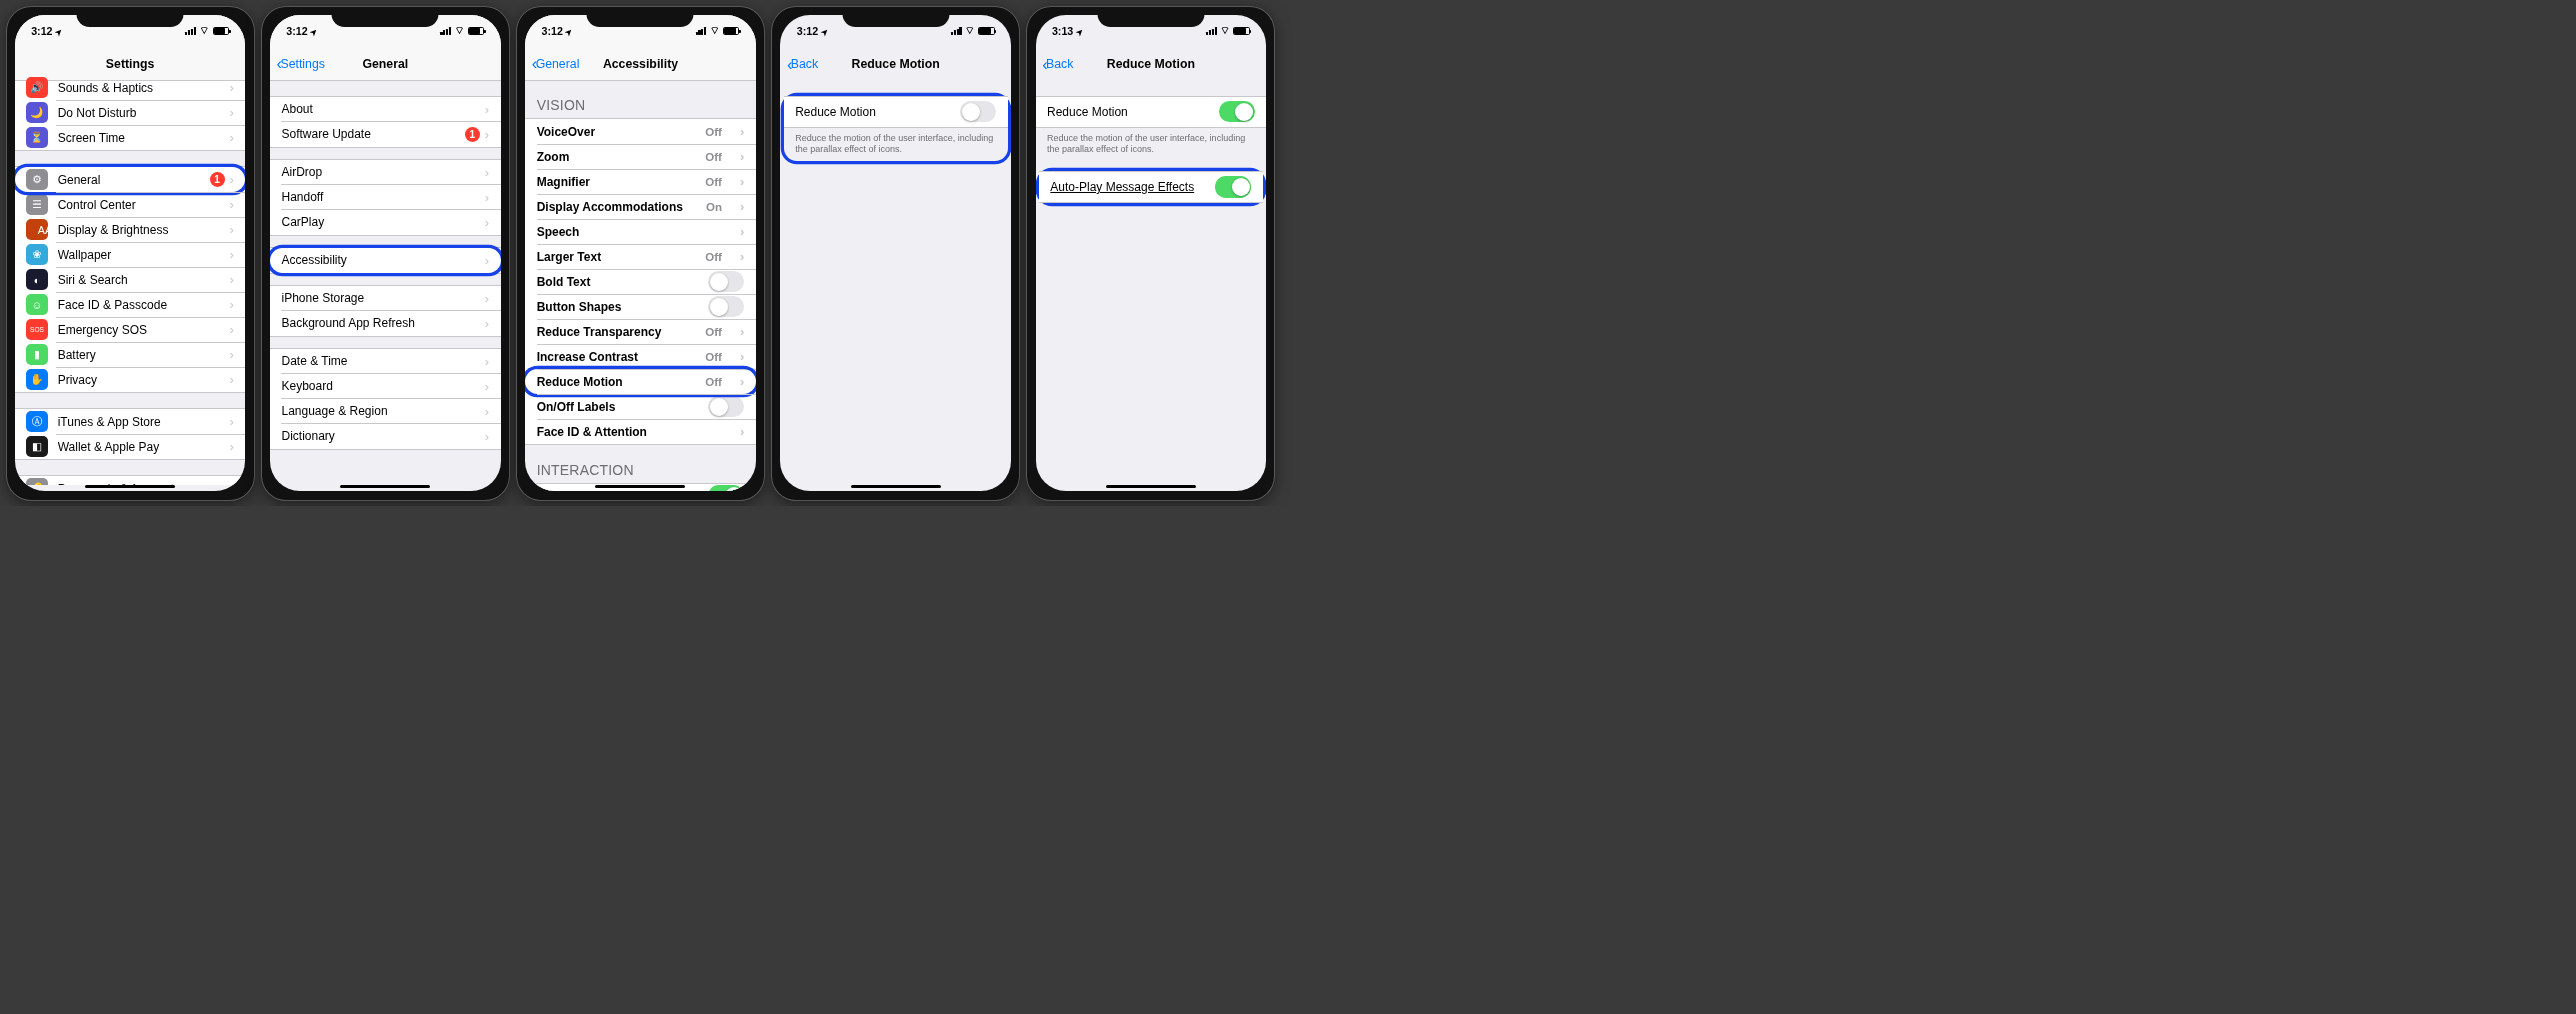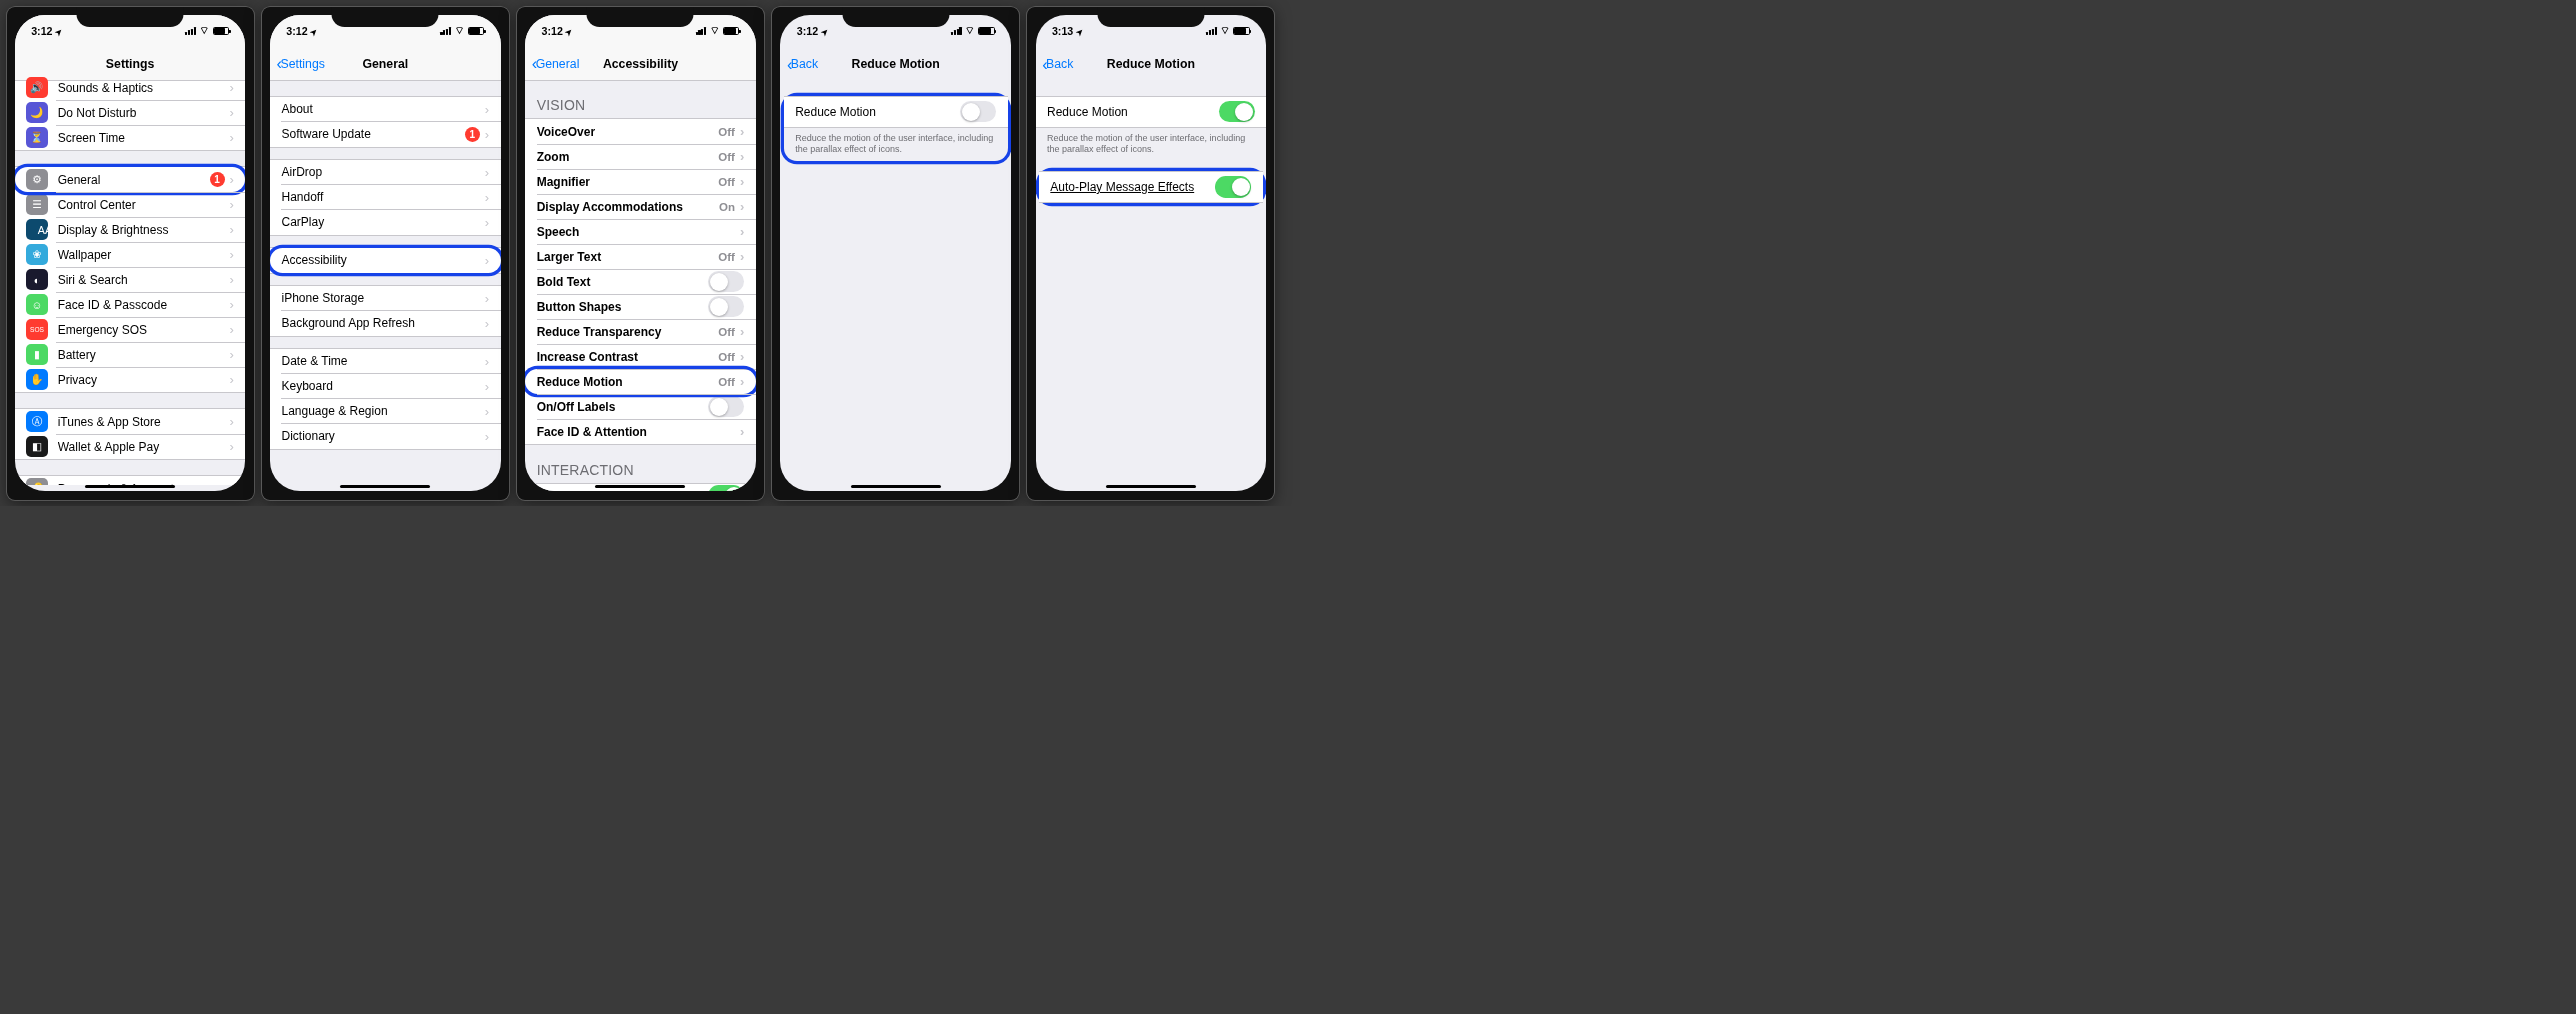--- a/index.html
+++ b/index.html
@@ -1,37 +1,37 @@
 <!DOCTYPE html>
 <html style="font-size:13px"><head>
 <meta charset="utf-8">
 <style>
 * { margin: 0; padding: 0; box-sizing: border-box; font-family: -apple-system, "Helvetica Neue", Arial, sans-serif; -webkit-font-smoothing: antialiased; }
 body { background: #3a3a3a; display: flex; gap: 8.2px; padding: 6.6px; }
-.phone { width: 247px; height: 493px; background: #111; border-radius: 8px; padding: 8.2px; position: relative; box-shadow: 0 0 0 0.8px #666, 0 3.3px 16.4px rgba(0,0,0,0.5); flex-shrink: 0; }
+.phone { width: 247px; height: 493px; background: #111; border-radius: 24px; padding: 8.2px; position: relative; box-shadow: 0 0 0 0.8px #666, 0 3.3px 16.4px rgba(0,0,0,0.5); flex-shrink: 0; }
 .screen { width: 100%; height: 100%; background: #efeff4; border-radius: 30px; overflow: hidden; position: relative; }
 .notch { position: absolute; top: 0; left: 50%; transform: translateX(-50%); width: 107px; height: 20px; background: #111; border-radius: 0 0 13px 13px; z-index: 100; }
 .status-bar { height: 33px; display: flex; justify-content: space-between; align-items: center; padding: 0 16.4px; background: #f8f8f8; font-size: 10.7px; font-weight: 600; }
 .status-bar.clear { background: transparent; }
 .status-left { display: flex; align-items: center; gap: 2.5px; }
 .status-right { display: flex; align-items: center; gap: 3.3px; }
 .nav-bar { height: 33px; background: #f8f8f8; border-bottom: 0.4px solid #c8c7cc; display: flex; align-items: center; position: relative; padding: 0 6.6px; }
 .nav-back { display: flex; align-items: center; color: #007aff; font-size: 12.3px; cursor: pointer; }
 .nav-back .chev { font-size: 16.4px; margin-right: -1.6px; }
 .nav-title { position: absolute; left: 50%; transform: translateX(-50%); font-size: 12.3px; font-weight: 600; }
 .content { height: calc(100% - 66px); overflow-y: hidden; }
 .section-header { padding: 16.4px 11.5px 5px; font-size: 14px; color: #6d6d72; text-transform: uppercase; letter-spacing: 0.2px; }
 .group { background: #fff; border-top: 0.4px solid #c8c7cc; border-bottom: 0.4px solid #c8c7cc; }
 .group + .group { margin-top: 11px; }
 .cell { display: flex; align-items: center; height: 25px; padding: 0 11.5px; position: relative; cursor: pointer; }
 .cell:not(:last-child)::after { content: ""; position: absolute; left: 11.5px; right: 0; bottom: 0; height: 0.4px; background: #c8c7cc; }
 .cell.with-icon:not(:last-child)::after { left: 41px; }
 .cell .icon { width: 21.4px; height: 21.4px; border-radius: 5px; margin-right: 10px; display: flex; align-items: center; justify-content: center; font-size: 11.5px; color: #fff; flex-shrink: 0; }
 .cell .label { flex: 1; font-size: 12px; color: #000; white-space: nowrap; overflow: hidden; text-overflow: ellipsis; }
-.cell .detail { font-size: 11.5px; color: #8e8e93; margin-right: 5px; }
+.cell .detail { font-size: 11.5px; color: #8e8e93; margin-right: 18px; }
 .cell .chevron { color: #c7c7cc; font-size: 13px; }
 .badge { min-width: 15px; height: 15px; border-radius: 7.4px; background: #ff3b30; color: #fff; font-size: 10px; font-weight: 600; display: inline-flex; align-items: center; justify-content: center; padding: 0 4.1px; margin-right: 5px; }
 .switch { width: 36px; height: 21.4px; border-radius: 10.7px; background: #e5e5ea; position: relative; transition: background 0.2s; flex-shrink: 0; }
 .switch.on { background: #4cd964; }
 .switch .knob { position: absolute; top: 1.6px; left: 1.6px; width: 18px; height: 18px; background: #fff; border-radius: 9px; box-shadow: 0 0.8px 2.5px rgba(0,0,0,0.3); transition: left 0.2s; }
 .switch.on .knob { left: 16.4px; }
 .highlight { box-shadow: 0 0 0 3.3px #1642e8; border-radius: 13px; position: relative; z-index: 5; }
 .footer-text { padding: 5px 11.5px; font-size: 9px; color: #6d6d72; line-height: 1.3; }
 .home-indicator { position: absolute; bottom: 3.3px; left: 50%; transform: translateX(-50%); width: 90px; height: 3.3px; background: #000; border-radius: 1.6px; z-index: 50; }
 .signal-icon { display: inline-flex; gap: 0.8px; align-items: flex-end; }
@@ -94,21 +94,21 @@
             <div class="label">General</div>
             <span class="badge">1</span>
             <span class="chevron">›</span>
           </div>
           <div class="cell with-icon">
             <div class="icon" style="background: rgb(142, 142, 147); font-size: 10.7px;">☰</div>
             <div class="label">Control Center</div>
             <span class="chevron">›</span>
           </div>
           <div class="cell with-icon">
-            <div class="icon" style="background: #0c4a6e; font-size: 10.7px; padding-left: 16px;">AA</div>
+            <div class="icon" style="background: #c2410c; font-size: 10.7px; padding-left: 16px;">AA</div>
             <div class="label">Display &amp; Brightness</div>
             <span class="chevron">›</span>
           </div>
           <div class="cell with-icon">
             <div class="icon" style="background: rgb(52, 170, 220); font-size: 10.7px;">❀</div>
             <div class="label">Wallpaper</div>
             <span class="chevron">›</span>
           </div>
           <div class="cell with-icon">
             <div class="icon" style="background: rgb(26, 26, 46); font-size: 10.7px;">◐</div>

